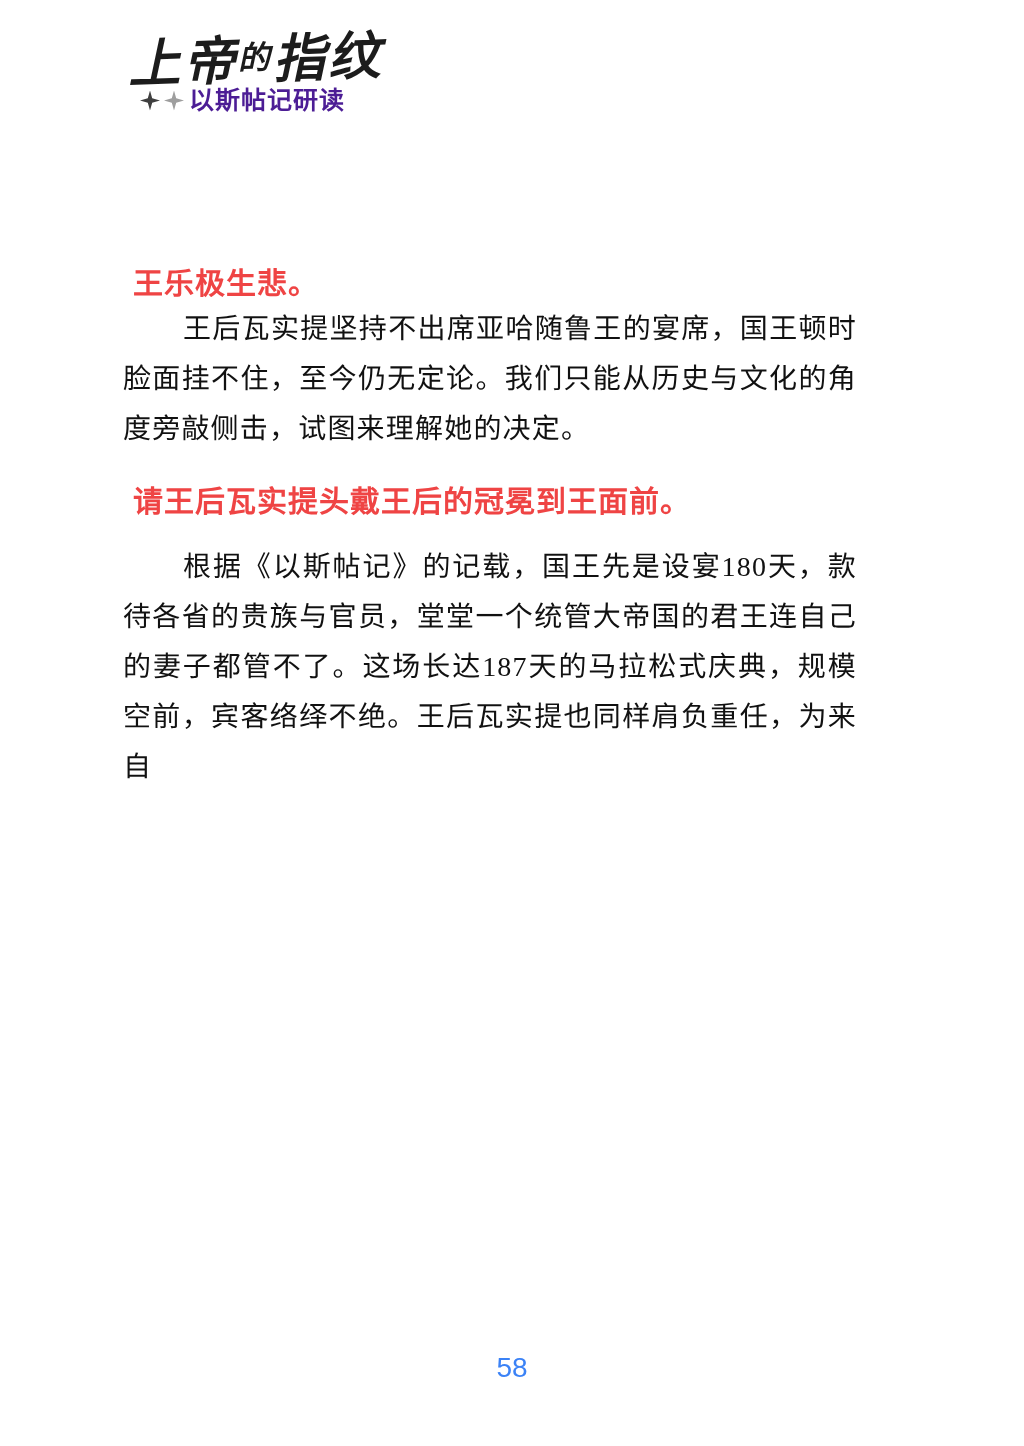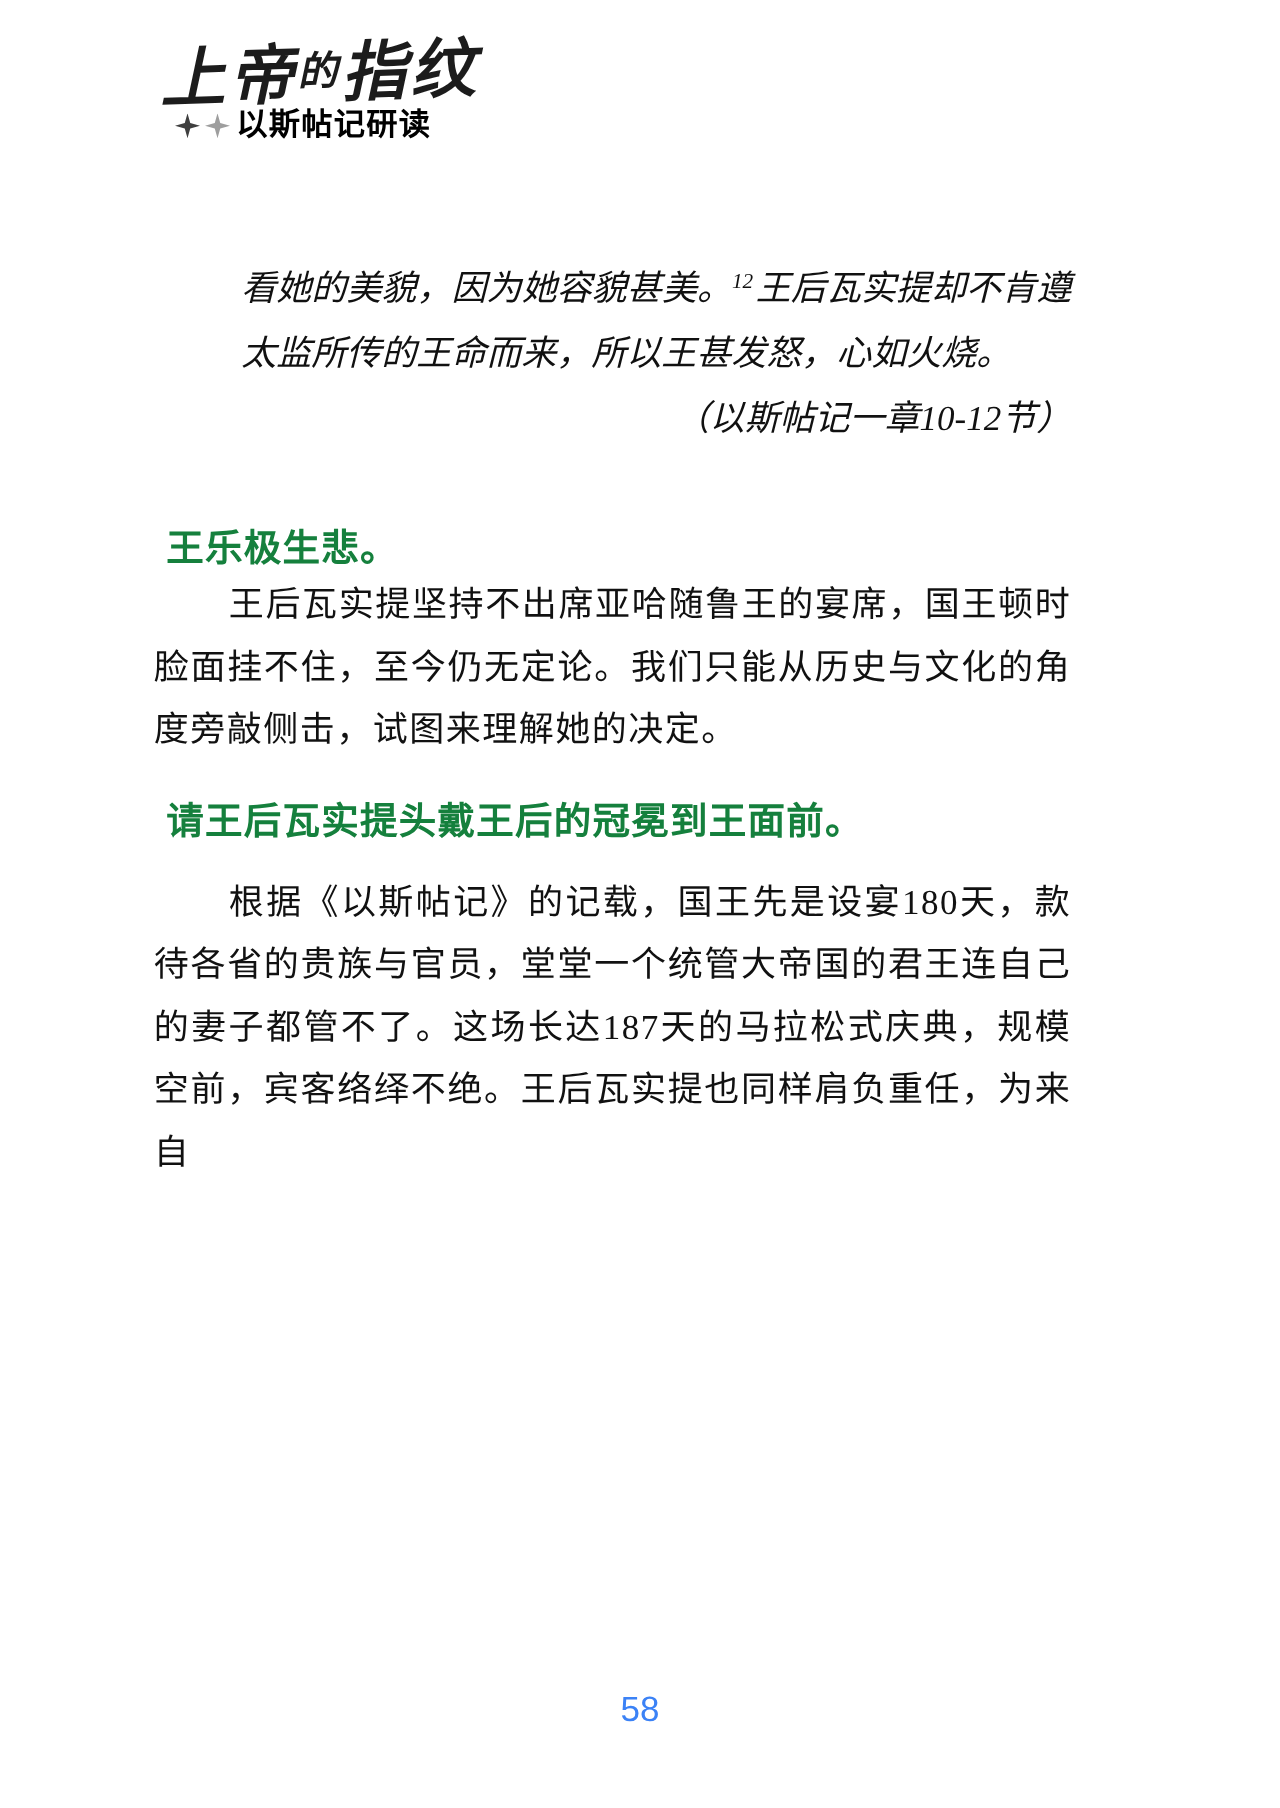--- a/index.html
+++ b/index.html
@@ -31,21 +31,21 @@
     width: 20px; height: 20px; display: inline-block;
     clip-path: polygon(50% 0%, 61% 39%, 100% 50%, 61% 61%, 50% 100%, 39% 61%, 0% 50%, 39% 39%);
   }
   .sparkle.dark  { background: #3f3f3f; }
   .sparkle.light { background: #9e9e9e; margin-left: 4px; }
   .logo-sub {
     font-family: "Liberation Sans", sans-serif;
     font-weight: 700;
     font-size: 25px;
     letter-spacing: 1px;
-    color: #000000;
+    color: #4c1d95;
     margin-left: 5px;
     line-height: 1;
   }
 
   
   .content {
     position: absolute;
     left: 123px;
     top: 0;
     width: 734px;
@@ -78,21 +78,21 @@
   }
 
   
   .heading {
     font-family: "Liberation Sans", sans-serif;
     font-weight: 700;
     font-size: 30px;
     line-height: 40px;
     letter-spacing: 1px;
     margin: 0 0 0 10px;
-    color: #15803d;
+    color: #ef4444;
   }
   .heading.first  { margin-top: 58px; }
   .heading.second { margin-top: 28px; }
 
   
   .para {
     margin: 0;
     line-height: 50px;
     text-align: justify;
     text-indent: 60px;
@@ -123,24 +123,20 @@
     </div>
     <div class="logo-subrow">
       <span class="sparkle dark"></span>
       <span class="sparkle light"></span>
       <span class="logo-sub">以斯帖记研读</span>
     </div>
   </header>
 
   <main class="content">
 
-    <blockquote class="quote">
-      <p class="quote-text"><span>看她的美貌，因为她容貌甚美。</span><sup class="verse-num">12</sup><span>王后瓦实提却不肯遵太监所传的王命而来，所以王甚发怒，心如火烧。</span></p>
-      <p class="quote-cite">（以斯帖记一章10-12节）</p>
-    </blockquote>
 
     <section>
       <h2 class="heading first">王乐极生悲。</h2>
       <p class="para">王后瓦实提坚持不出席亚哈随鲁王的宴席，国王顿时脸面挂不住，至今仍无定论。我们只能从历史与文化的角度旁敲侧击，试图来理解她的决定。</p>
     </section>
 
     <section>
       <h2 class="heading second">请王后瓦实提头戴王后的冠冕到王面前。</h2>
       <p class="para after-heading">根据《以斯帖记》的记载，国王先是设宴180天，款待各省的贵族与官员，堂堂一个统管大帝国的君王连自己的妻子都管不了。这场长达187天的马拉松式庆典，规模空前，宾客络绎不绝。王后瓦实提也同样肩负重任，为来自</p>
     </section>

